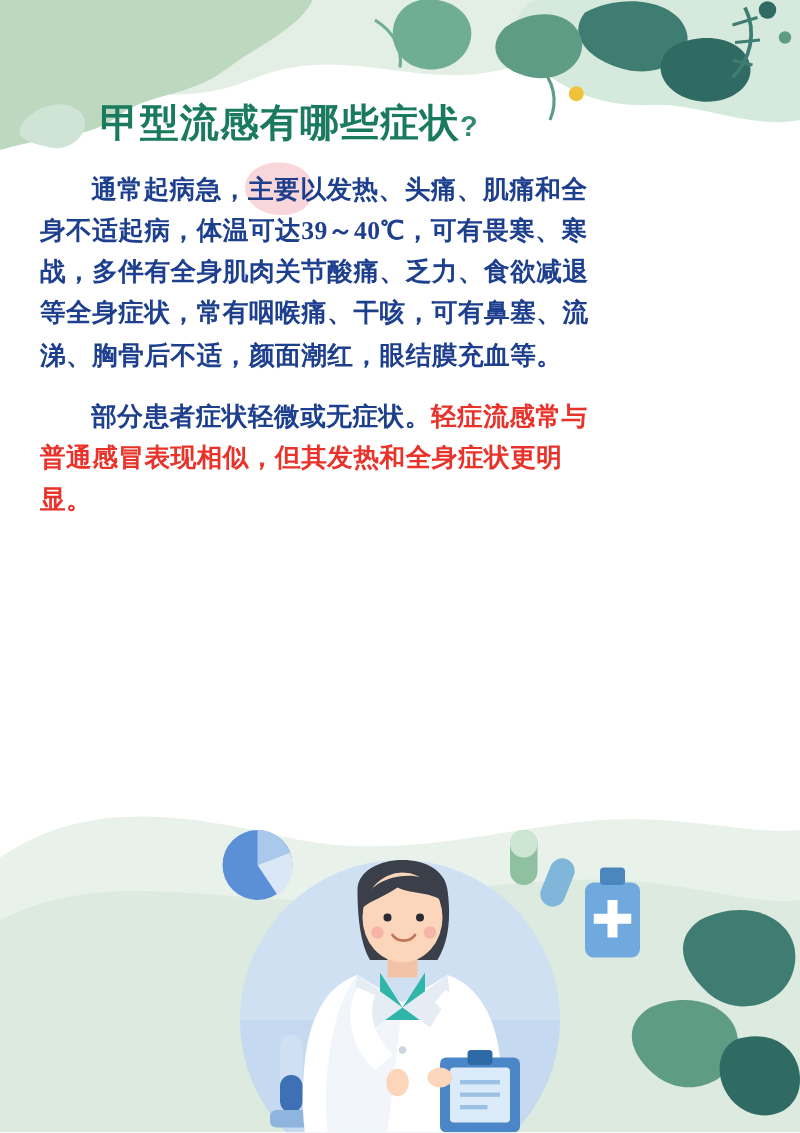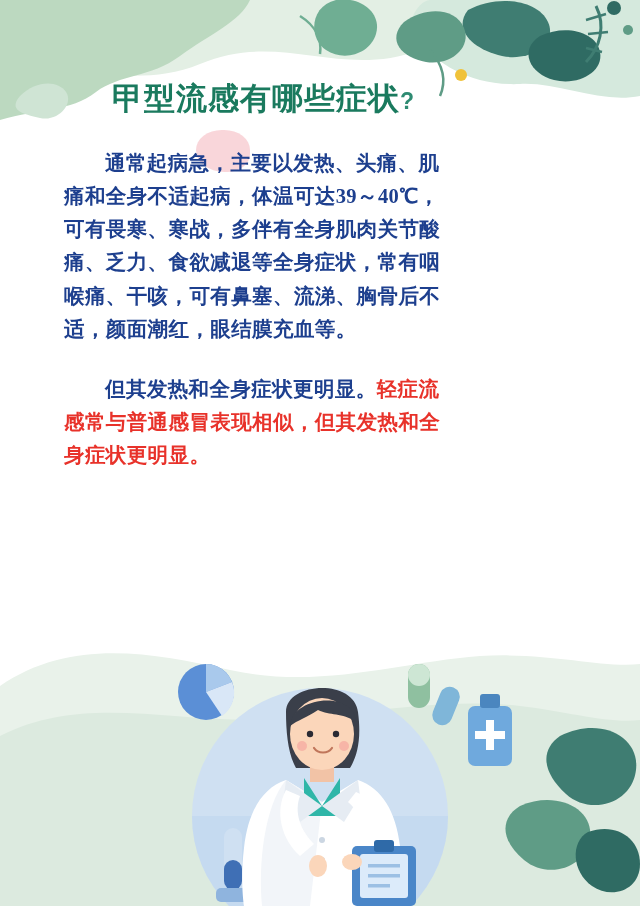--- a/index.html
+++ b/index.html
@@ -40,21 +40,21 @@
     height: 290px;
     overflow: hidden;
   }
 
   
   .content {
     position: absolute;
     top: 78px;
     left: 0;
     width: 510px;
-    padding: 0 64px;
+    padding: 0 32px;
     box-sizing: border-box;
     z-index: 5;
   }
   .title {
     font-size: 31px;
     font-weight: bold;
     color: #1a7a5e;
     letter-spacing: 1px;
     margin: 0 0 6px 0;
     padding-left: 48px;
@@ -70,21 +70,21 @@
     line-height: 1.62;
     margin: 11px 0 0 0;
     text-indent: 2em;
     letter-spacing: 0.4px;
     font-family: "Liberation Serif", serif;
     font-weight: bold;
   }
   .para.red { color: #e8322a; }
   .para.navy { color: #1d3f8e; }
   .para .inline-red { color: #e8322a; }
-  .para.tight { margin-top: 27px; }
+  .para.tight { margin-top: 16px; }
 
   
   .blob-pink {
     position: absolute;
     width: 54px; height: 42px;
     background: #f8cfd4;
     border-radius: 50% 50% 45% 55%;
     top: 130px; left: 196px;
     opacity: .85;
     z-index: 1;
@@ -137,21 +137,21 @@
   <div class="content">
 
     <h1 class="title">
       <span>甲型流感有哪些症状</span><span class="qmark">?</span>
     </h1>
 
 
     <p class="para navy tight">通常起病急，主要以发热、头痛、肌痛和全身不适起病，体温可达39～40℃，可有畏寒、寒战，多伴有全身肌肉关节酸痛、乏力、食欲减退等全身症状，常有咽喉痛、干咳，可有鼻塞、流涕、胸骨后不适，颜面潮红，眼结膜充血等。</p>
 
     <p class="para navy tight">
-      <span>但其发热和全身症状更明显。</span><span class="inline-red">轻症流感常与普通感冒表现相似，但其发热和全身症状更明显。</span>
+      <span>部分患者症状轻微或无症状。</span><span class="inline-red">轻症流感常与普通感冒表现相似，但其发热和全身症状更明显。</span>
     </p>
 
 
   </div>
 
   <div class="bottom-band">
     <svg class="deco-svg" width="640" height="290" viewBox="0 0 640 290" xmlns="http://www.w3.org/2000/svg">
 
       <path d="M0,70 C70,22 150,36 230,54 C320,74 400,46 480,40 C550,36 600,52 640,48 L640,290 L0,290 Z" fill="#e9f2ea"></path>
       <path d="M0,120 C80,80 160,104 250,104 C340,104 430,80 520,90 C570,96 610,108 640,104 L640,290 L0,290 Z" fill="#dceadf"></path>

